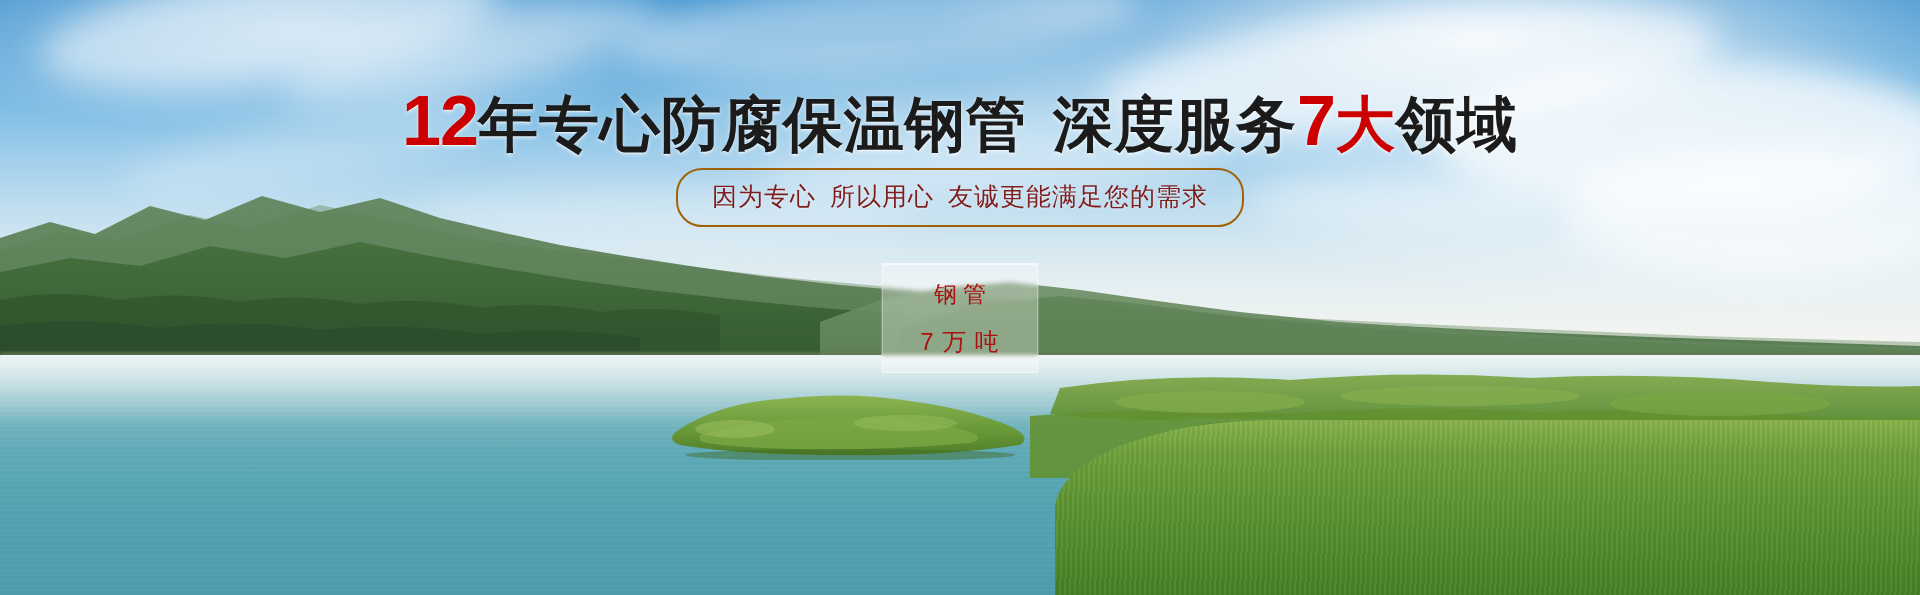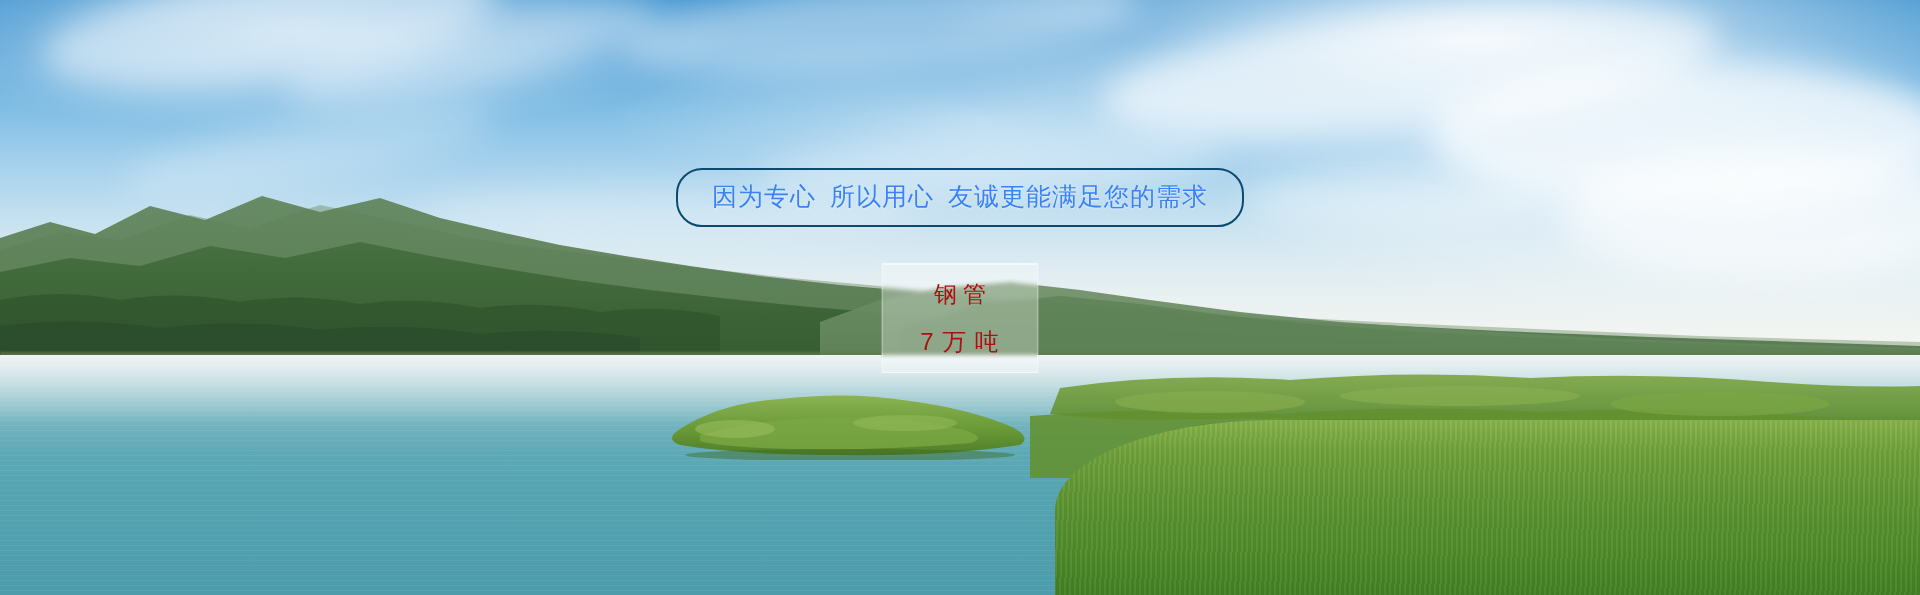--- a/index.html
+++ b/index.html
@@ -168,24 +168,24 @@
     color: #cc0000;
   }
   .headline .gap { display:inline-block; width: 26px; }
 
   .subpill {
     position: absolute;
     left: 50%;
     top: 168px;
     transform: translateX(-50%);
     padding: 10px 34px 12px 34px;
-    border: 2px solid #0c4a6e;
+    border: 2px solid #a16207;
     border-radius: 26px;
     font-size: 25px;
-    color: #3b82f6;
+    color: #7f1d1d;
     letter-spacing: 1px;
     white-space: nowrap;
     background: transparent;
     text-shadow: 0 1px 2px rgba(255,255,255,.5);
   }
   .subpill .sp { display:inline-block; width: 14px; }
 
   
   .cards {
     position: absolute;
@@ -322,20 +322,23 @@
       <path d="M40 44 Q80 18 140 14 Q210 6 270 16 Q330 24 372 42 Q392 52 380 60 Q300 72 200 70 Q100 70 40 60 Q24 54 40 44 Z" fill="url(#ig)"></path>
       <path d="M60 50 Q120 34 190 32 Q260 30 320 44 Q350 52 330 58 Q240 66 150 64 Q80 62 60 56 Z" fill="#7aa744" opacity="0.8"></path>
       <ellipse cx="210" cy="70" rx="165" ry="6" fill="#3f6a22" opacity="0.45"></ellipse>
       <ellipse cx="95" cy="44" rx="40" ry="9" fill="#9cc05f" opacity="0.55"></ellipse>
       <ellipse cx="265" cy="38" rx="52" ry="8" fill="#9cc05f" opacity="0.45"></ellipse>
     </svg>
   </div>
 
   <div class="content">
 
+    <div class="headline">
+      <span class="num-red">12</span><span>年专心防腐保温钢管</span><span class="gap"></span><span>深度服务</span><span class="num-red">7</span><span class="red">大</span><span>领域</span>
+    </div>
 
     <div class="subpill">
       <span>因为专心</span><span class="sp"></span><span>所以用心</span><span class="sp"></span><span>友诚更能满足您的需求</span>
     </div>
 
     <div class="cards">
 
       <div class="card">
         <div class="card-title">钢管</div>
         <div class="card-value"><span>7 万 吨</span></div>

